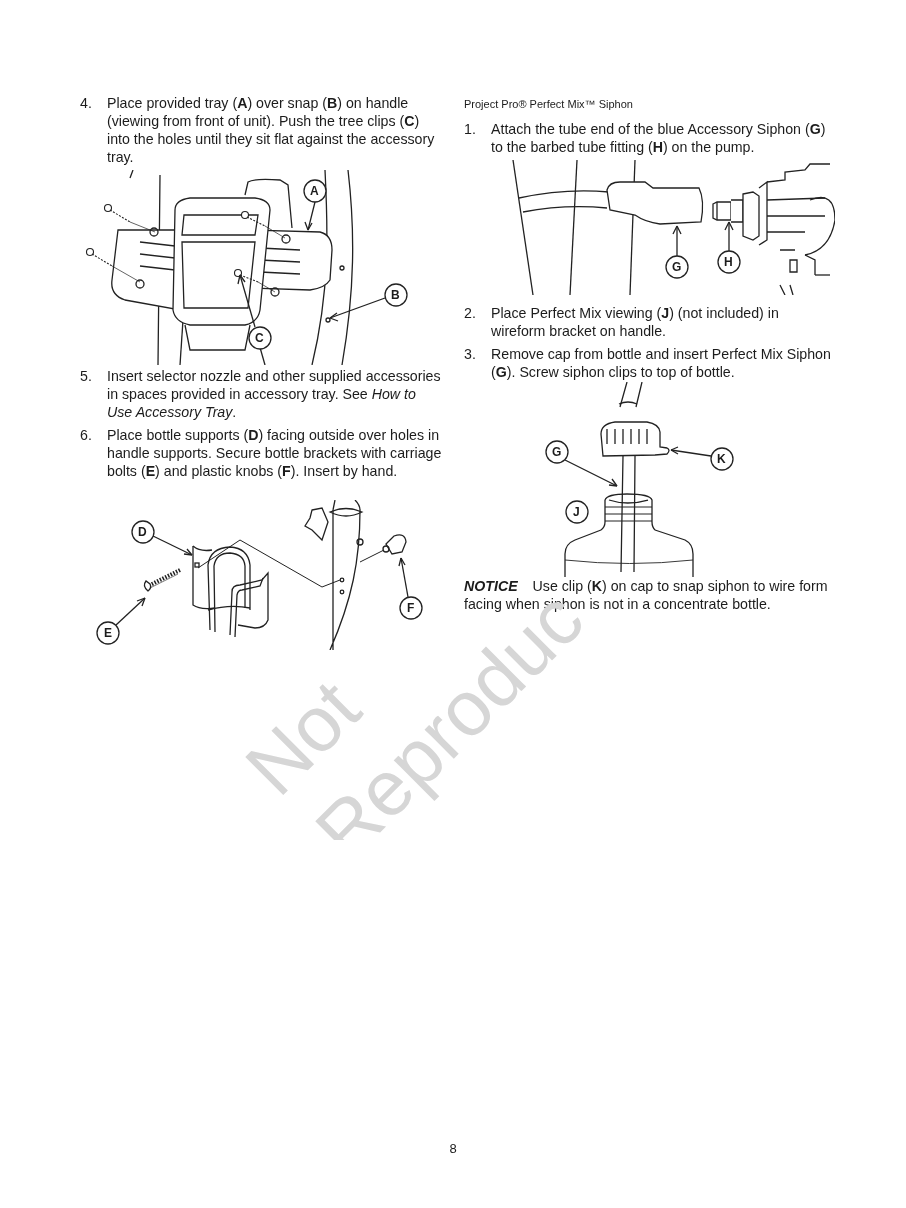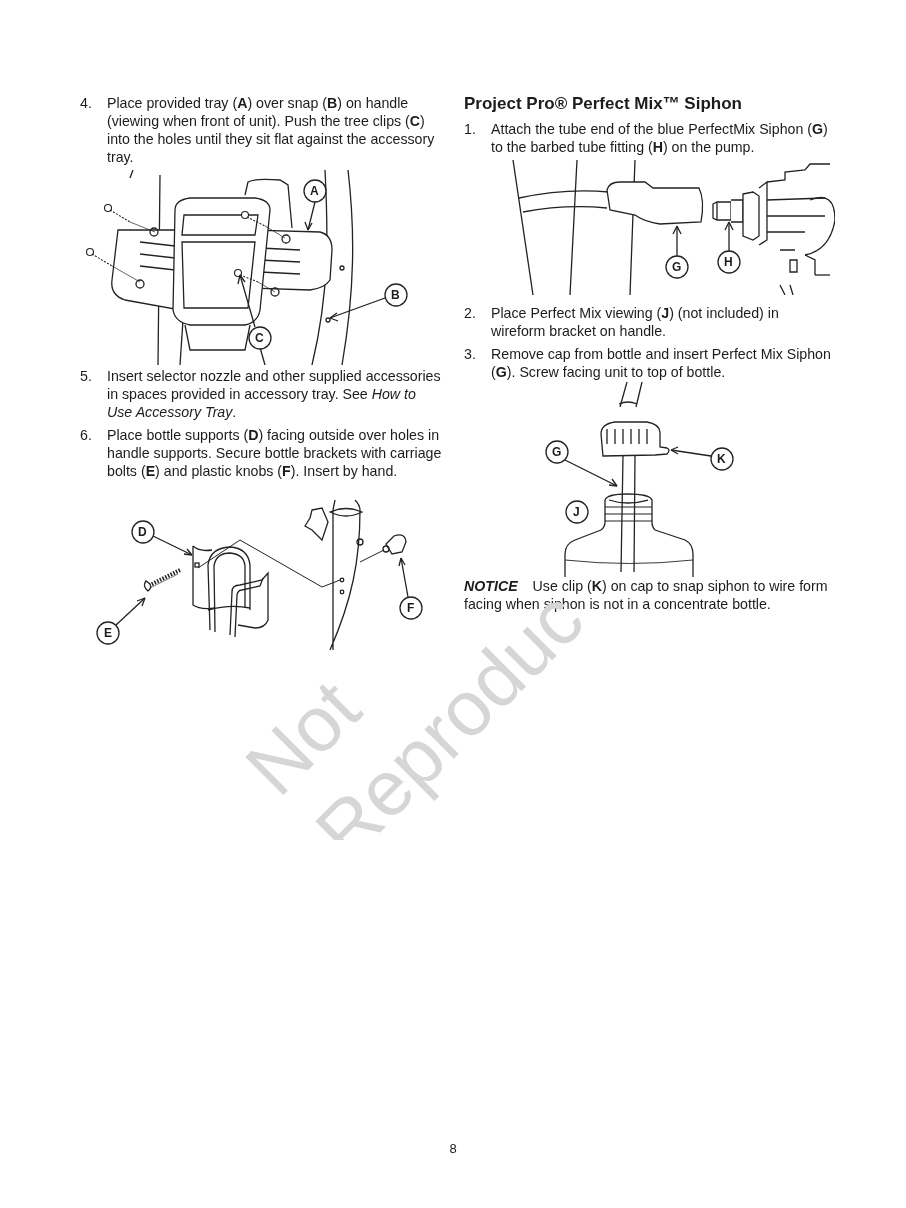--- a/index.html
+++ b/index.html
@@ -4,38 +4,38 @@
 <style>
   html, body { margin: 0; padding: 0; background: #ffffff; }
   body { width: 906px; height: 1208px; position: relative; overflow: hidden;
          font-family: "Liberation Sans", sans-serif; color: #1c1c1c; }
   .col { position: absolute; font-size: 14.2px; line-height: 18px; }
   .col-left { left: 80px; top: 94px; width: 365px; }
   .col-right { left: 464px; top: 94px; width: 370px; }
   .step { display: flex; margin-bottom: 5px; }
   .step .num { width: 27px; flex: 0 0 27px; }
   .step .txt { flex: 1; }
-  .heading { font-weight: bold; font-size: 17px; line-height: 20px; margin: 0 0 6px 0; }
+  .heading { font-weight: normal; font-size: 11px; line-height: 20px; margin: 0 0 6px 0; }
   b { font-weight: bold; }
   i { font-style: italic; }
   .fig { position: absolute; }
   .fig svg { display: block; }
   .callout-text { font-family: "Liberation Sans", sans-serif; font-weight: bold; font-size: 12px; }
   .notice { position: absolute; left: 464px; top: 577px; width: 380px; font-size: 14.2px; line-height: 18px; }
   .notice .label { font-weight: bold; font-style: italic; margin-right: 15px; }
   .watermark { position: absolute; left: 240px; top: 600px; width: 360px; height: 240px; pointer-events: none; }
   .page-num { position: absolute; left: 0; width: 906px; top: 1141px; text-align: center; font-size: 13px; }
 </style>
 </head>
 <body>
 
 <div class="col col-left">
   <div class="step">
     <span class="num">4.</span>
-    <span class="txt"><span>Place provided tray (</span><b>A</b><span>) over snap (</span><b>B</b><span>) on handle (viewing when front of unit). Push the tree clips (</span><b>C</b><span>) into the holes until they sit flat against the accessory tray.</span></span>
+    <span class="txt"><span>Place provided tray (</span><b>A</b><span>) over snap (</span><b>B</b><span>) on handle (viewing from front of unit). Push the tree clips (</span><b>C</b><span>) into the holes until they sit flat against the accessory tray.</span></span>
   </div>
 </div>
 
 <div class="fig" style="left:80px; top:170px;">
   <svg width="340" height="195" viewBox="0 0 340 195" fill="none" stroke="#222" stroke-width="1.3">
 
     <path d="M53 0 L50 8 M80 5 L 78 195"></path>
     <path d="M100 195 L105 120"></path>
     <path d="M185 195 L175 160"></path>
     <path d="M245 0 C248 60 250 120 232 195"></path>
@@ -148,21 +148,21 @@
   </svg>
   <span class="callout-text" style="position:absolute; left:48px; top:25px;">D</span>
   <span class="callout-text" style="position:absolute; left:14px; top:126px;">E</span>
   <span class="callout-text" style="position:absolute; left:317px; top:101px;">F</span>
 </div>
 
 <div class="col col-right">
   <h2 class="heading">Project Pro® Perfect Mix™ Siphon</h2>
   <div class="step">
     <span class="num">1.</span>
-    <span class="txt"><span>Attach the tube end of the blue PerfectMix Siphon (</span><b>G</b><span>) to the barbed tube fitting (</span><b>H</b><span>) on the pump.</span></span>
+    <span class="txt"><span>Attach the tube end of the blue Accessory Siphon (</span><b>G</b><span>) to the barbed tube fitting (</span><b>H</b><span>) on the pump.</span></span>
   </div>
 </div>
 
 <div class="fig" style="left:505px; top:160px;">
   <svg width="330" height="135" viewBox="0 0 330 135" fill="none" stroke="#222" stroke-width="1.3">
     <path d="M8 0 L28 135"></path>
     <path d="M72 0 L65 135"></path>
     <path d="M130 0 L125 135"></path>
 
     <path d="M14 38 Q60 28 104 32"></path>
@@ -195,21 +195,21 @@
   <span class="callout-text" style="position:absolute; left:219px; top:95px;">H</span>
 </div>
 
 <div class="col col-right" style="top:304px;">
   <div class="step">
     <span class="num">2.</span>
     <span class="txt"><span>Place Perfect Mix viewing (</span><b>J</b><span>) (not included) in wireform bracket on handle.</span></span>
   </div>
   <div class="step">
     <span class="num">3.</span>
-    <span class="txt"><span>Remove cap from bottle and insert Perfect Mix Siphon (</span><b>G</b><span>). Screw facing unit to top of bottle.</span></span>
+    <span class="txt"><span>Remove cap from bottle and insert Perfect Mix Siphon (</span><b>G</b><span>). Screw siphon clips to top of bottle.</span></span>
   </div>
 </div>
 
 <div class="fig" style="left:535px; top:382px;">
   <svg width="210" height="195" viewBox="0 0 210 195" fill="none" stroke="#222" stroke-width="1.3">
 
     <path d="M92 0 L85 25 M107 0 L101 25"></path>
     <path d="M84 22 Q93 18 102 22"></path>
 
     <path d="M66 52 Q66 42 80 40 L112 40 Q124 42 125 50 L125 65 L132 66 Q136 68 132 72 L120 73 L68 74 Z" fill="#fff"></path>

